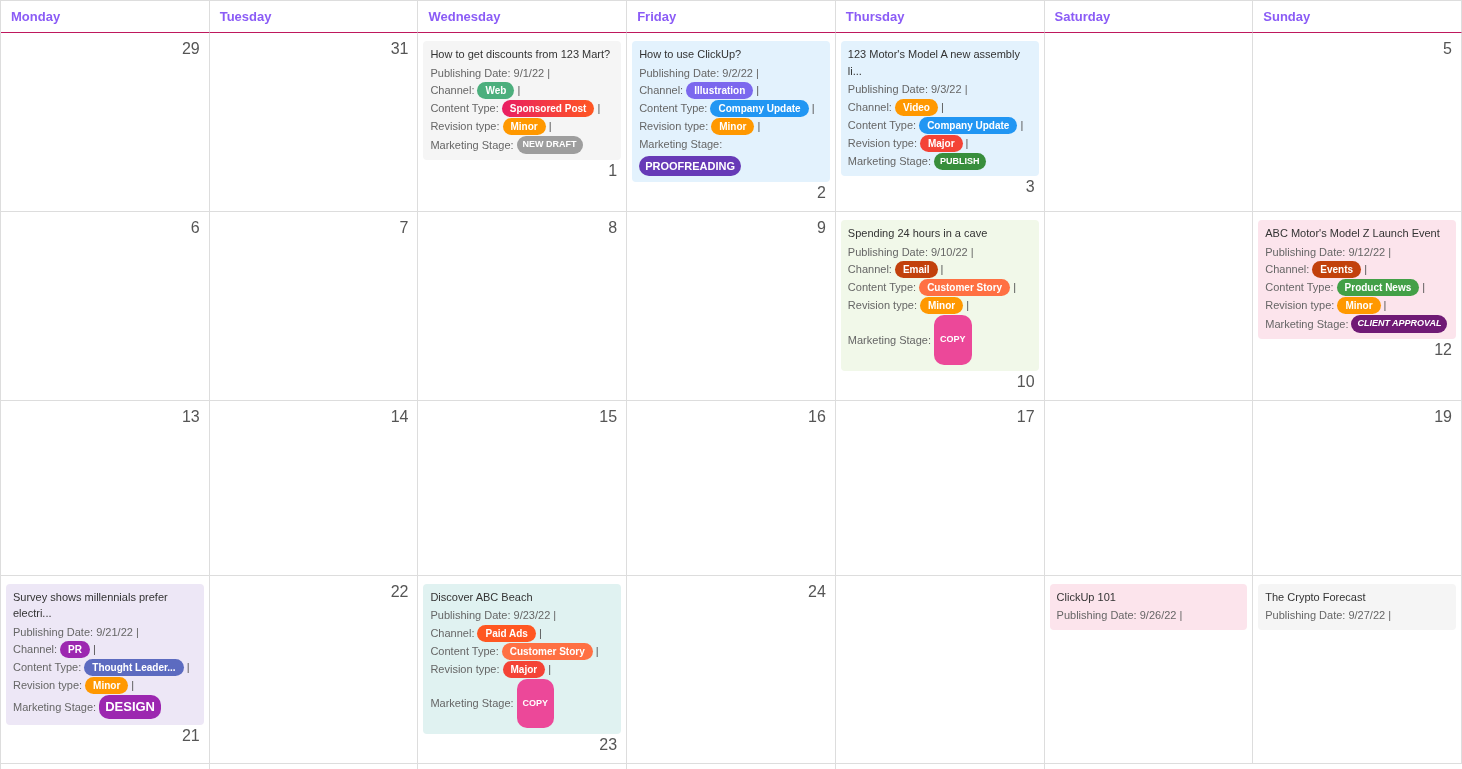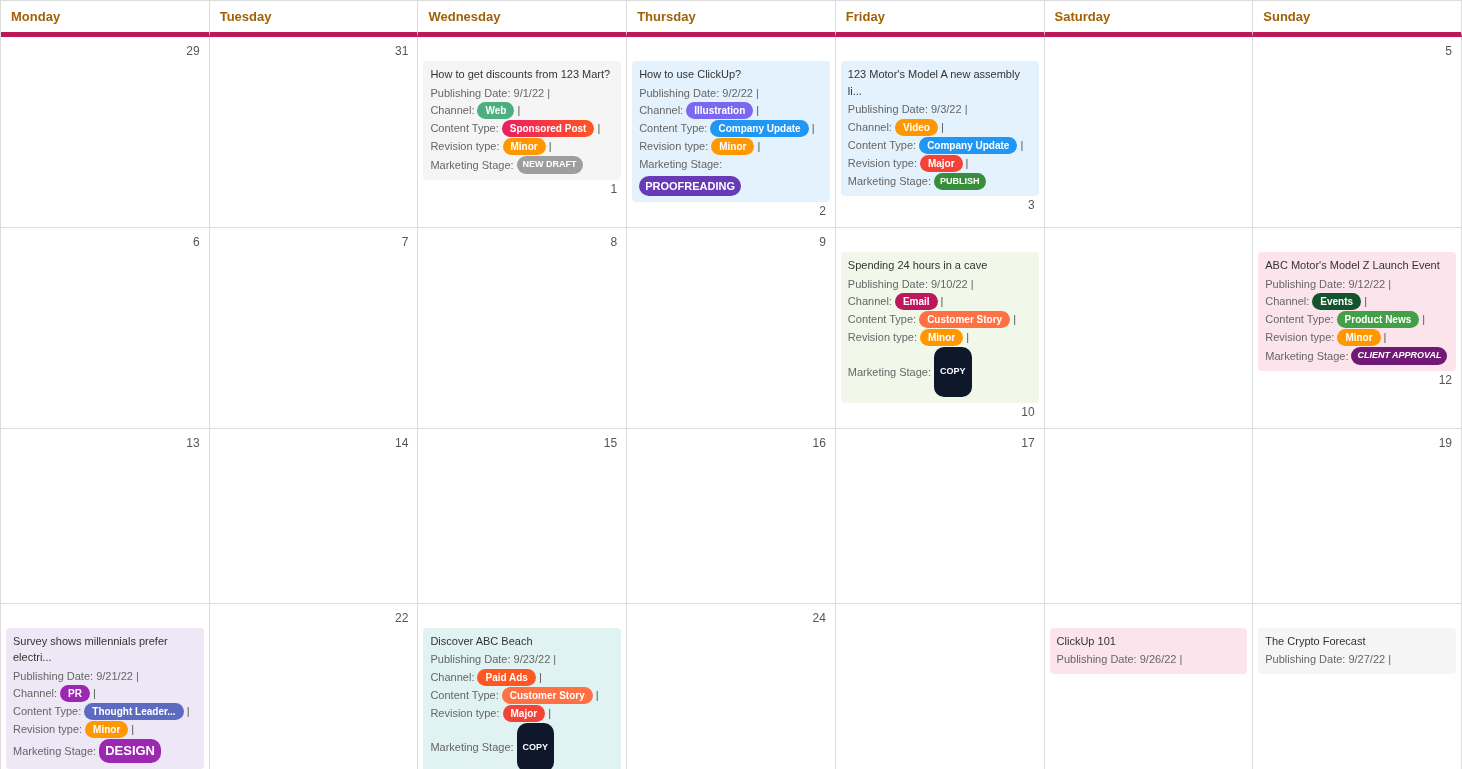--- a/index.html
+++ b/index.html
@@ -11,46 +11,46 @@
       border-left: 1px solid #ddd;
       border-top: 1px solid #ddd;
       min-width: 1462px;
     }
 
     .day-header {
       background: #fff;
       padding: 8px 10px;
       font-weight: bold;
       font-size: 13px;
-      color: #a16207;
+      color: #8b5cf6;
       border-right: 1px solid #ddd;
-      border-bottom: 5px solid #be185d;
+      border-bottom: 1px solid #be185d;
     }
 
     .day-cell {
       border-right: 1px solid #ddd;
       border-bottom: 1px solid #ddd;
       min-height: 175px;
       padding: 5px;
       vertical-align: top;
       position: relative;
       background: #fff;
     }
 
     .day-number {
       text-align: right;
       color: #555;
-      font-size: 12px;
+      font-size: 16px;
       padding: 2px 4px 4px 0;
     }
 
     .event-card {
       border-radius: 4px;
       padding: 5px 7px;
-      margin-top: 19px;
+      margin-top: 3px;
       font-size: 11px;
       line-height: 1.5;
     }
 
     .event-card .event-title {
       font-weight: 500;
       margin-bottom: 2px;
       color: #333;
     }
 
@@ -74,58 +74,58 @@
       border-radius: 10px;
       font-size: 10px;
       font-weight: 600;
       color: #fff;
       white-space: nowrap;
     }
 
     .badge-web { background: #4caf7d; }
     .badge-illustration { background: #7b68ee; }
     .badge-video { background: #ff9800; }
-    .badge-email { background: #be185d; }
-    .badge-events { background: #14532d; }
+    .badge-email { background: #c2410c; }
+    .badge-events { background: #c2410c; }
     .badge-pr { background: #9c27b0; }
     .badge-paid-ads { background: #ff5722; }
 
     .badge-sponsored { background: linear-gradient(90deg, #e91e63, #ff5722); }
     .badge-company-update { background: #2196f3; }
     .badge-customer-story { background: #ff7043; }
     .badge-product-news { background: #43a047; }
     .badge-thought-leader { background: #5c6bc0; }
 
     .badge-minor { background: #ff9800; }
     .badge-major { background: #f44336; }
 
     .badge-new-draft { background: #9e9e9e; font-size: 9px; padding: 2px 6px; }
     .badge-proofreading { background: #673ab7; font-size: 11px; padding: 2px 6px; }
     .badge-publish { background: #388e3c; font-size: 9px; padding: 2px 6px; }
-    .badge-copy { background: #0f172a; font-size: 9px; padding: 18px 6px; }
+    .badge-copy { background: #ec4899; font-size: 9px; padding: 18px 6px; }
     .badge-client-approval { background: #701a75; font-size: 9px; padding: 2px 6px; font-style: italic; }
     .badge-design { background: #9c27b0; font-size: 13px; padding: 2px 6px; }
 
     .card-blue { background: #e3f2fd; }
     .card-pink { background: #fce4ec; }
     .card-purple { background: #ede7f6; }
     .card-teal { background: #e0f2f1; }
     .card-gray { background: #f5f5f5; }
     .card-light-green { background: #f1f8e9; }
   </style>
 </head>
 <body>
 
 <div class="calendar-grid">
 
 <div class="day-header">Monday</div>
     <div class="day-header">Tuesday</div>
     <div class="day-header">Wednesday</div>
+    <div class="day-header">Friday</div>
     <div class="day-header">Thursday</div>
-    <div class="day-header">Friday</div>
     <div class="day-header">Saturday</div>
     <div class="day-header">Sunday</div>
     <div class="day-cell">
       <div class="day-number">29</div>
     </div>
     <div class="day-cell">
       <div class="day-number">31</div>
     </div>
     <div class="day-cell">
       <div class="event-card card-gray">

